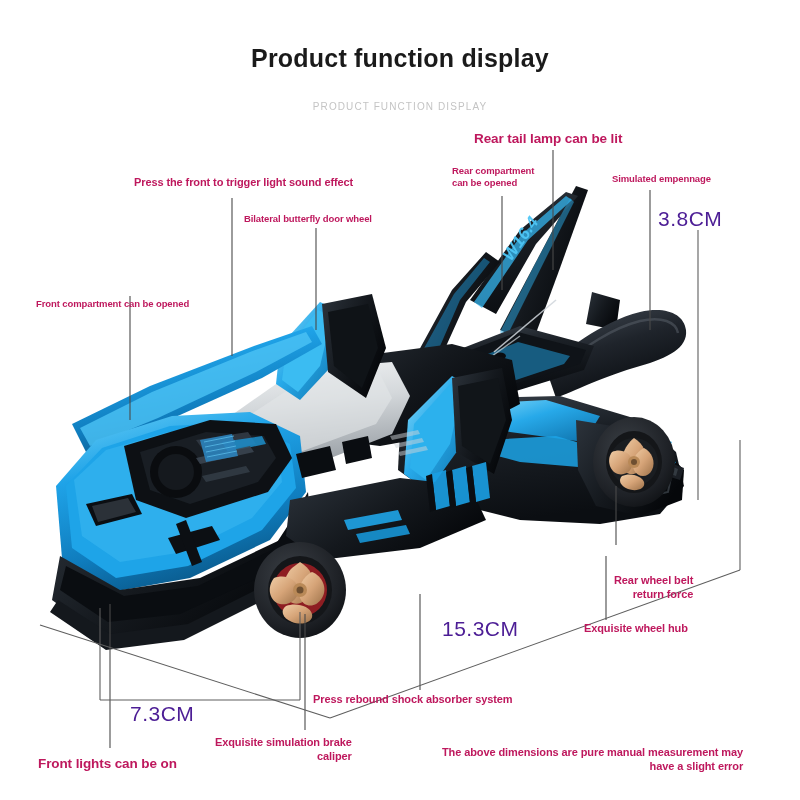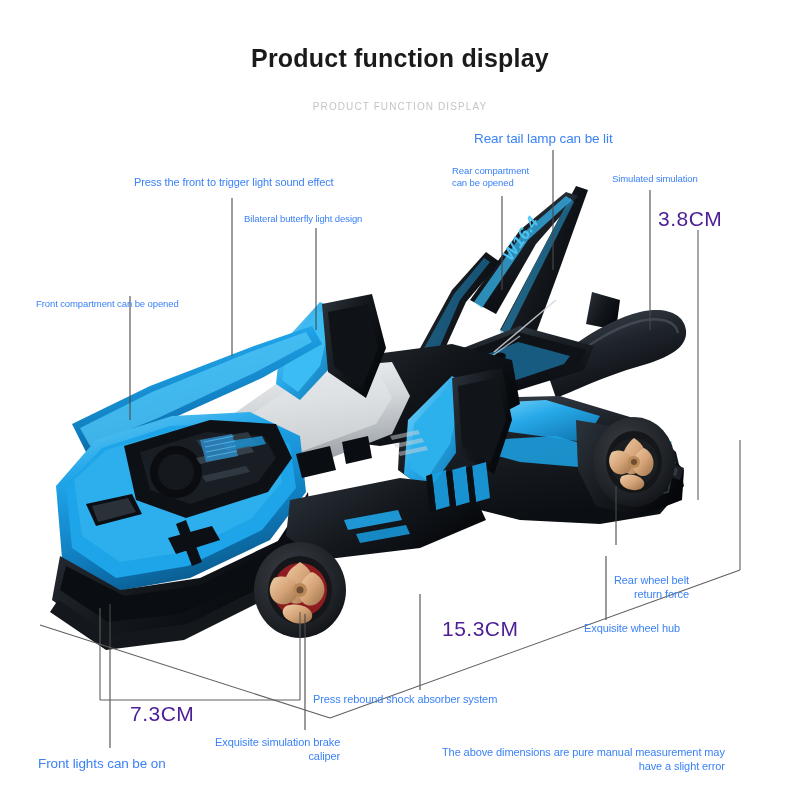--- a/index.html
+++ b/index.html
@@ -36,22 +36,22 @@
     text-align: center;
     font-size: 10px;
     font-weight: normal;
     color: #c4c4c4;
     letter-spacing: 1.1px;
   }
 
   
   .callout {
     position: absolute;
-    font-weight: normal;
-    color: #3b82f6;
+    font-weight: bold;
+    color: #be185d;
     line-height: 1.28;
     white-space: pre-line;
     letter-spacing: -0.1px;
   }
   .c-big   { font-size: 13.5px; }
   .c-mid   { font-size: 11px; text-align: right; }
   .c-small { font-size: 9.5px; }
 
   
   .dim {
@@ -339,28 +339,28 @@
     </g>
   </svg>
 
   <div id="title">Product function display</div>
   <div id="subtitle">PRODUCT FUNCTION DISPLAY</div>
 
   <div class="callout c-small" style="left:36px; top:298px;">Front compartment can be opened</div>
 
   <div class="callout c-mid" style="left:134px; top:175px;">Press the front to trigger light sound effect</div>
 
-  <div class="callout c-small" style="left:244px; top:213px;">Bilateral butterfly light design</div>
+  <div class="callout c-small" style="left:244px; top:213px;">Bilateral butterfly door wheel</div>
 
   <div class="callout c-big" style="left:474px; top:130px;">Rear tail lamp can be lit</div>
 
   <div class="callout c-small" style="left:452px; top:165px;">Rear compartment
 can be opened</div>
 
-  <div class="callout c-small" style="left:612px; top:173px;">Simulated simulation</div>
+  <div class="callout c-small" style="left:612px; top:173px;">Simulated empennage</div>
 
   <div class="callout c-mid" style="left:614px; top:573px;">Rear wheel belt
 return force</div>
 
   <div class="callout c-mid" style="left:584px; top:621px;">Exquisite wheel hub</div>
 
   <div class="callout c-mid" style="left:215px; top:735px;">Exquisite simulation brake
 caliper</div>
 
   <div class="callout c-mid" style="left:313px; top:692px;">Press rebound shock absorber system</div>

